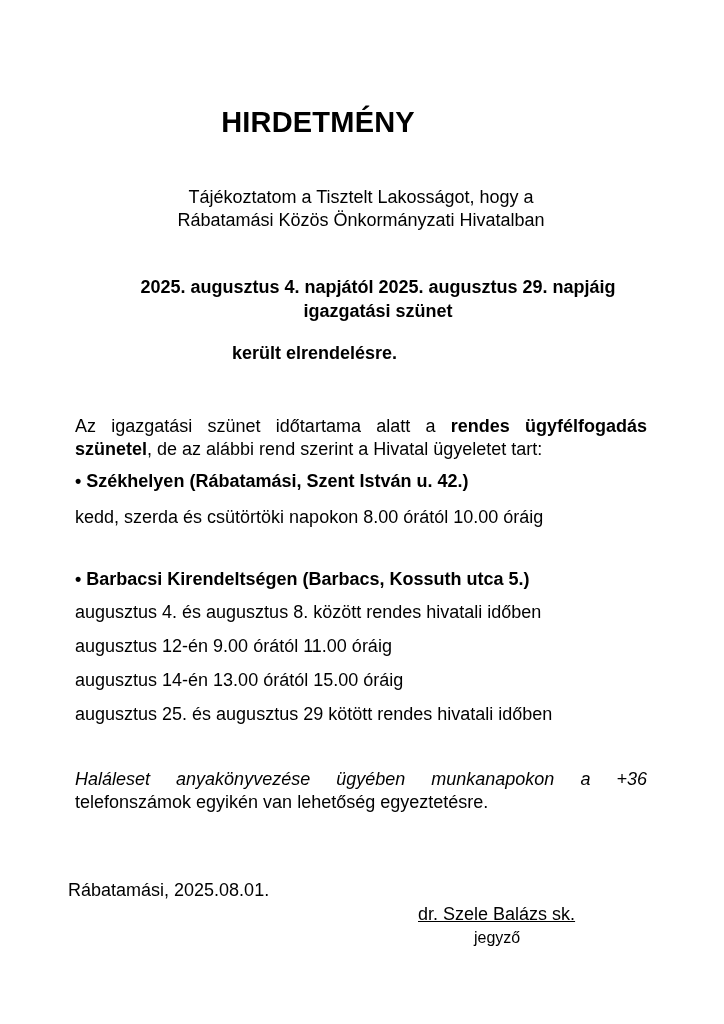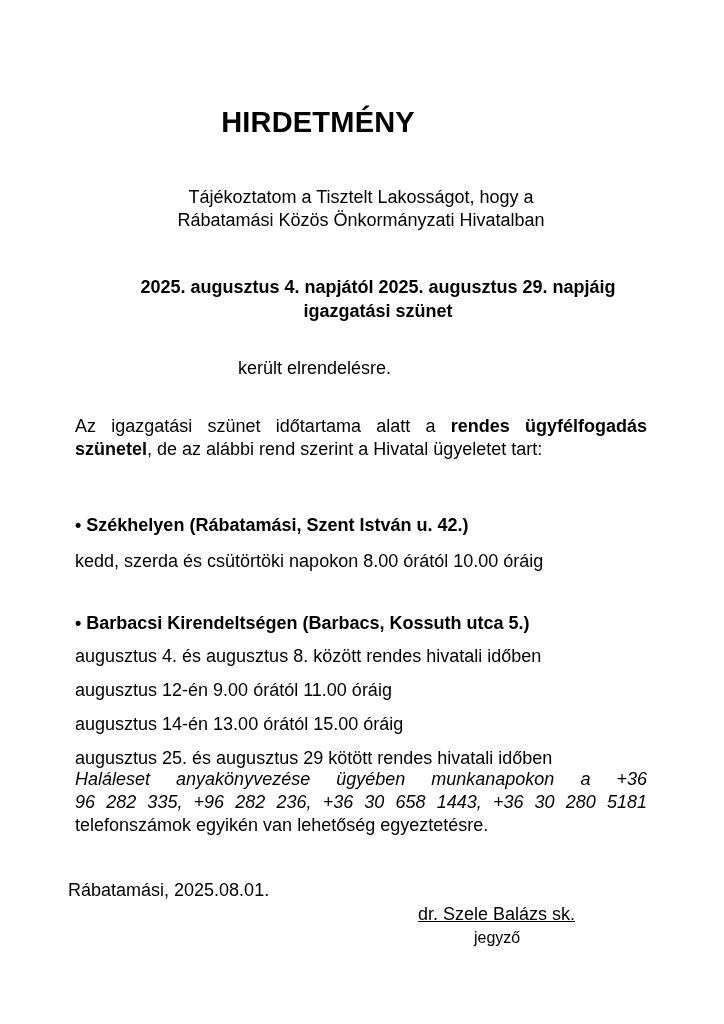--- a/index.html
+++ b/index.html
@@ -31,37 +31,37 @@
     }
     .period {
       left: 0; width: 724px; top: 275px;
       text-align: center;
       font-size: 18px;
       font-weight: bold;
       line-height: 24px;
       padding-left: 16px;
     }
     .ordered {
-      left: 0; width: 629px; top: 358px;
+      left: 0; width: 629px; top: 343px;
       text-align: center;
       font-size: 18px;
+      font-weight: bold;
     }
     .para {
       left: 75px; width: 572px; top: 380px;
       font-size: 18px;
       line-height: 23px;
       white-space: normal;
       text-align: justify;
       margin-top: 35px;
     }
     .para b { font-weight: bold; }
     .line {
       left: 75px;
       font-size: 18px;
-      margin-top: 44px;
     }
     .bold { font-weight: bold; }
     .death {
       left: 75px; width: 572px; top: 768px;
       font-size: 18px;
       line-height: 23px;
       white-space: normal;
       text-align: justify;
     }
     .justify-line {
@@ -121,21 +121,20 @@
     <span>Barbacsi Kirendeltségen</span>
     <span>(Barbacs, Kossuth utca 5.)</span>
   </div>
   <div class="abs line" style="top:602px;">augusztus 4. és augusztus 8. között rendes hivatali időben</div>
   <div class="abs line" style="top:636px;">augusztus 12-én 9.00 órától 11.00 óráig</div>
   <div class="abs line" style="top:670px;">augusztus 14-én 13.00 órától 15.00 óráig</div>
   <div class="abs line" style="top:704px;">augusztus 25. és augusztus 29 kötött rendes hivatali időben</div>
 
   <div class="abs death">
     <span class="justify-line">Haláleset anyakönyvezése ügyében munkanapokon a +36</span>
-    <span class="justify-line">96 282 335, +96 282 236, +36 30 658 1443, +36 30 280 5181</span>
     <span class="last-line">telefonszámok egyikén van lehetőség egyeztetésre.</span>
   </div>
 
   <div class="abs place-date">Rábatamási, 2025.08.01.</div>
   <div class="abs signer">dr. Szele Balázs sk.</div>
   <div class="abs role">jegyző</div>
 
 </div>
 
 </body></html>

